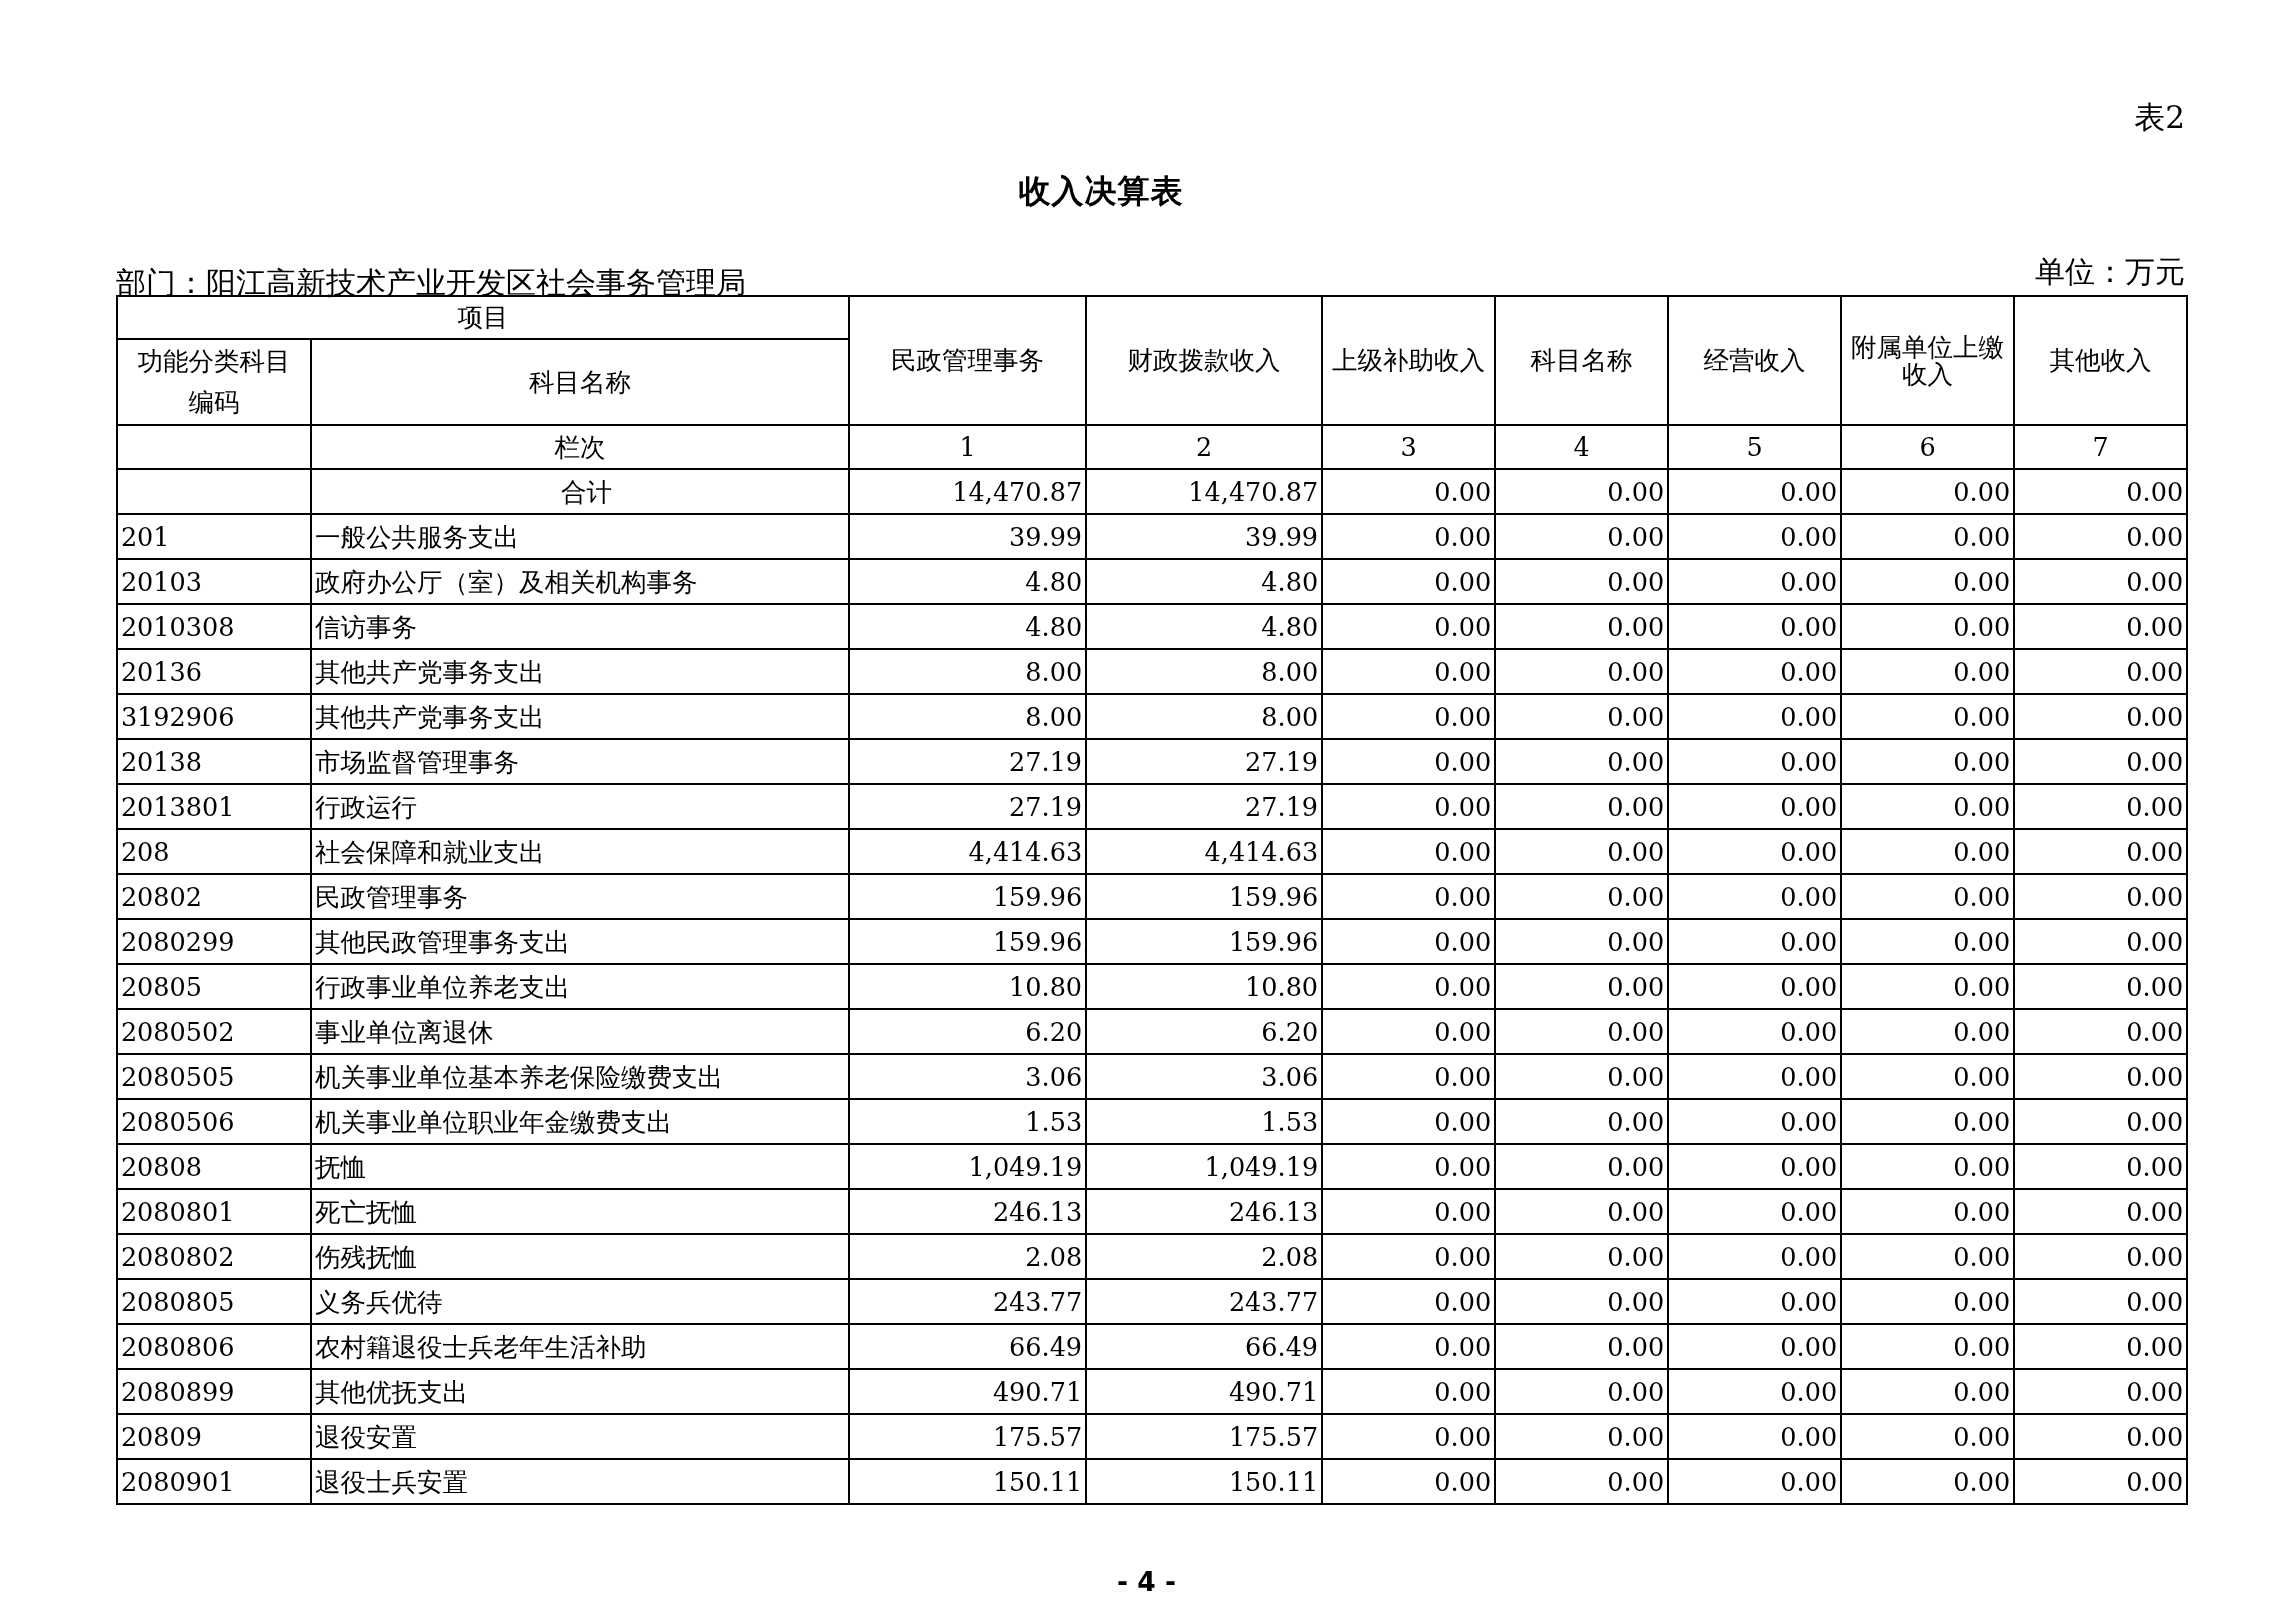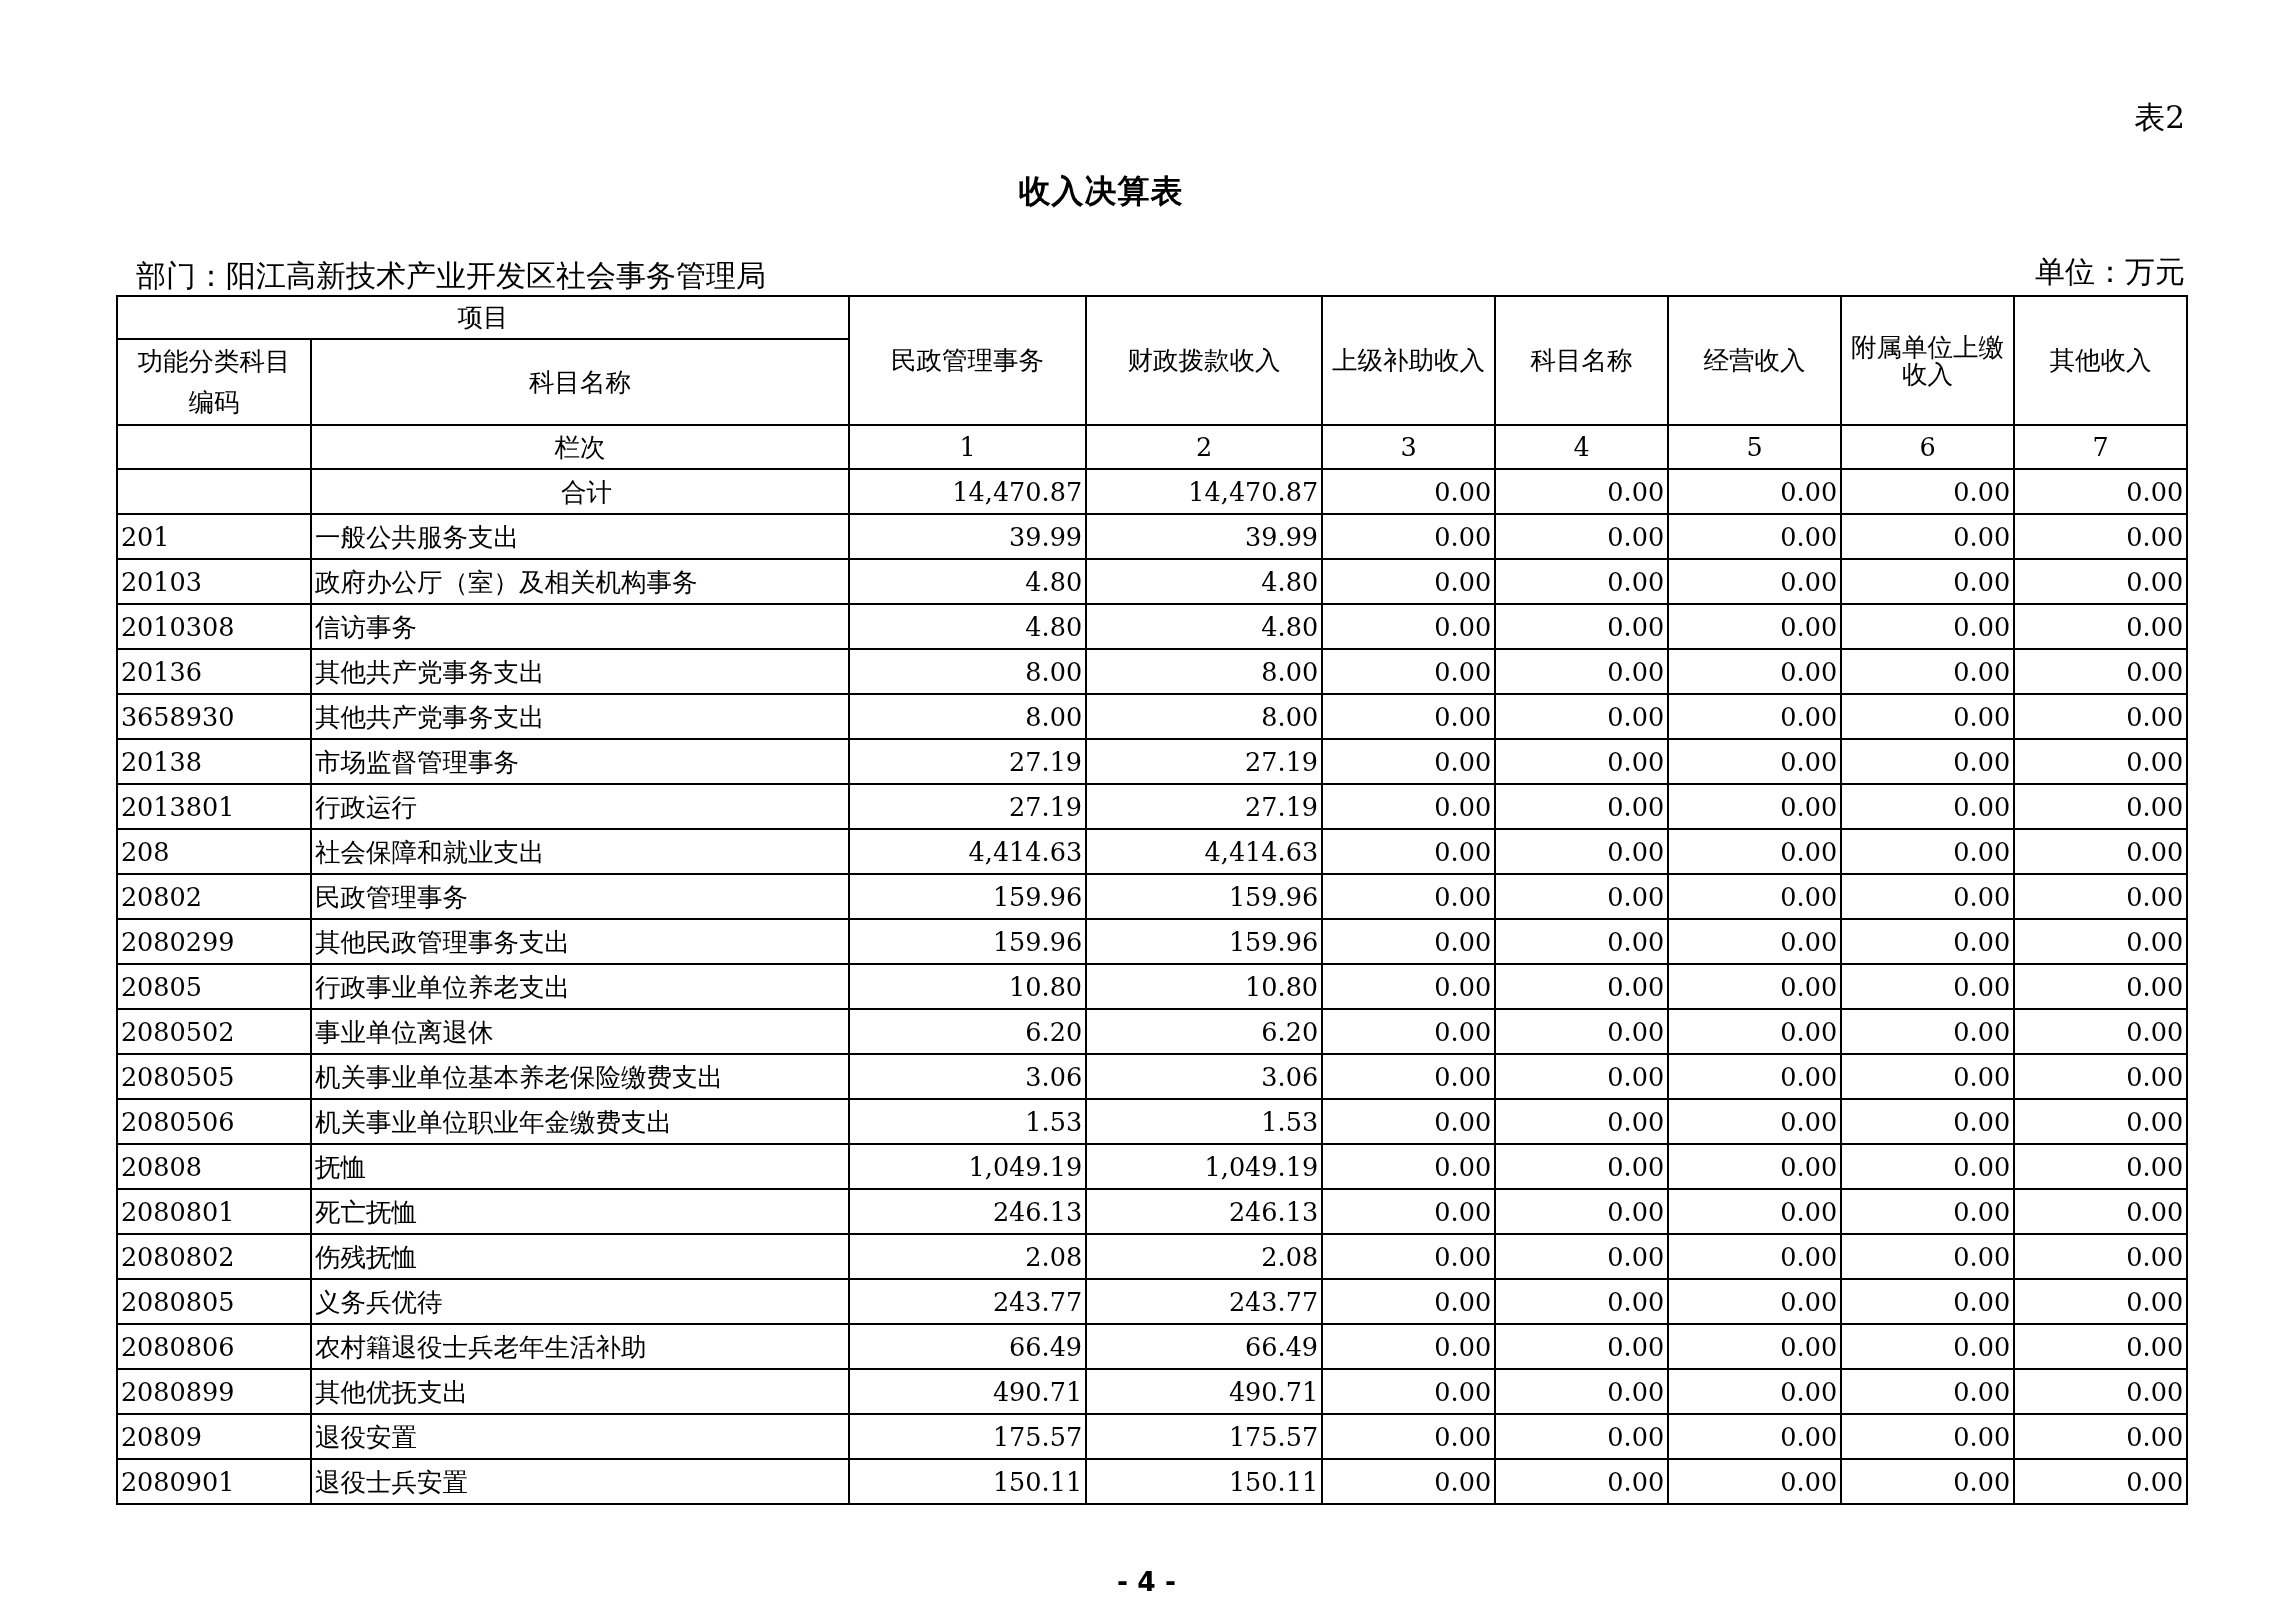--- a/index.html
+++ b/index.html
@@ -15,21 +15,21 @@
     .doc-title {
       position: absolute; left: 0; width: 2202px; top: 170px;
       text-align: center; font-size: 32px; font-weight: bold;
       font-family: "DejaVu Sans", "Liberation Sans", sans-serif;
       letter-spacing: 1px;
     }
     .meta-row {
       position: absolute; left: 116px; width: 2069px; top: 252px; height: 39px;
       font-size: 30px; line-height: 39px;
     }
-    .meta-row .dept { position: absolute; left: 0; top: 4px; margin-left: 20px; }
+    .meta-row .dept { position: absolute; left: 0; top: 11px; }
     .meta-row .unit { position: absolute; right: 0; top: 0; }
     table.report {
       position: absolute; left: 116px; top: 295px;
       width: 2069px; border-collapse: collapse; table-layout: fixed;
       border: 2.9px solid #000;
     }
     table.report td, table.report th {
       border: 2px solid #000; padding: 0 2.9px;
       font-size: 25.5px; font-weight: normal;
       white-space: nowrap; overflow: hidden;
@@ -148,21 +148,21 @@
         <td class="name">其他共产党事务支出</td>
         <td class="num">8.00</td>
         <td class="num">8.00</td>
         <td class="num">0.00</td>
         <td class="num">0.00</td>
         <td class="num">0.00</td>
         <td class="num">0.00</td>
         <td class="num">0.00</td>
       </tr>
       <tr>
-        <td class="code">3658930</td>
+        <td class="code">3192906</td>
         <td class="name">其他共产党事务支出</td>
         <td class="num">8.00</td>
         <td class="num">8.00</td>
         <td class="num">0.00</td>
         <td class="num">0.00</td>
         <td class="num">0.00</td>
         <td class="num">0.00</td>
         <td class="num">0.00</td>
       </tr>
       <tr>

